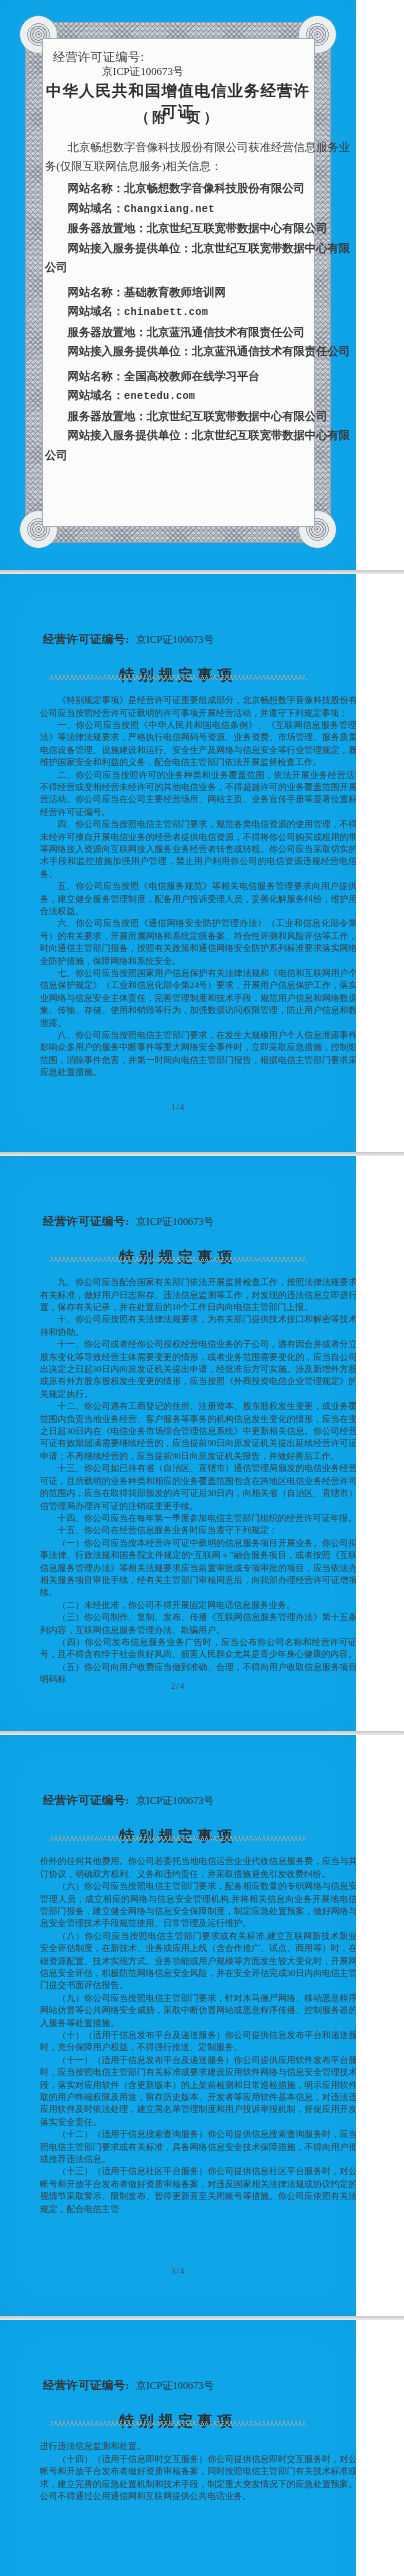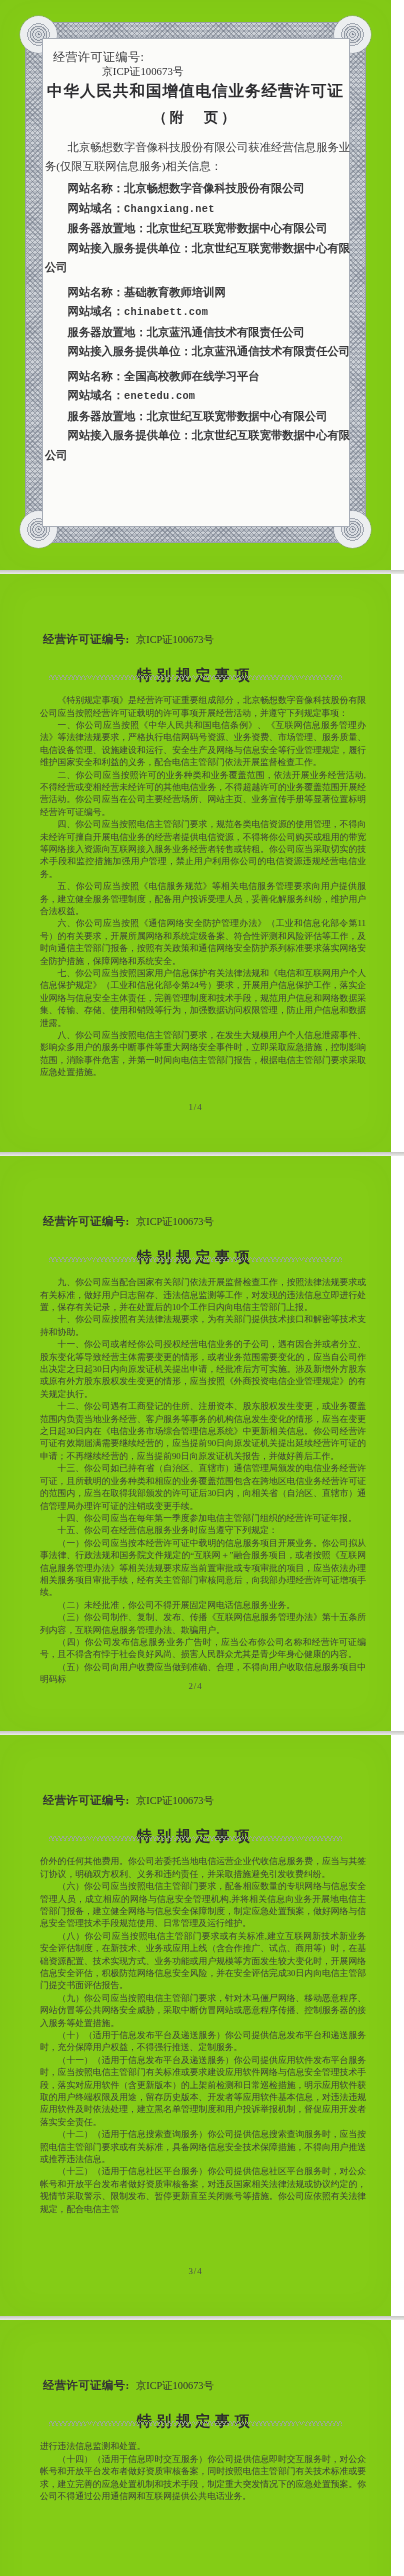--- a/index.html
+++ b/index.html
@@ -1,18 +1,18 @@
 <!DOCTYPE html>
 <html style="font-size:8.2px"><head>
 <meta charset="utf-8">
 <style>
   html,body{margin:0;padding:0;background:#ffffff;}
   body{width:405px;font-family:"Liberation Serif","DejaVu Serif",serif;color:#3a3a3c;}
   .doc{width:405px;}
-  .page{position:relative;width:391px;background:#84cc16;overflow:hidden;
+  .page{position:relative;width:356px;background:#0ea5e9;overflow:hidden;
         box-shadow:inset 0 0 36px rgba(60,60,60,.035);}
   .seam{height:4.1px;background:linear-gradient(180deg,#c6c6c3,#ebebe8);}
 
   
   .page1{height:570px;}
   .ornate-frame{position:absolute;top:21.6px;left:25px;right:25px;bottom:27px;
     background:
       repeating-linear-gradient(45deg, rgba(104,112,126,.45) 0 1px, rgba(255,255,255,0) 1px 3.6px),
       repeating-linear-gradient(-45deg, rgba(104,112,126,.45) 0 1px, rgba(255,255,255,0) 1px 3.6px),
       repeating-linear-gradient(0deg,#b7bcc4 0 2.6px,#cdd1d7 2.6px 5.2px);

